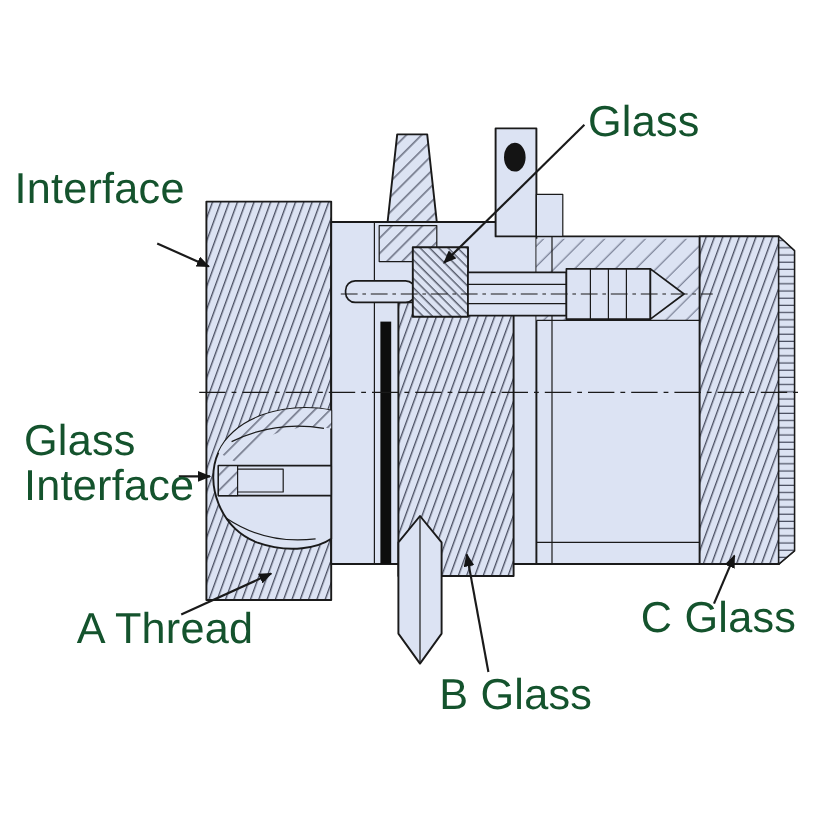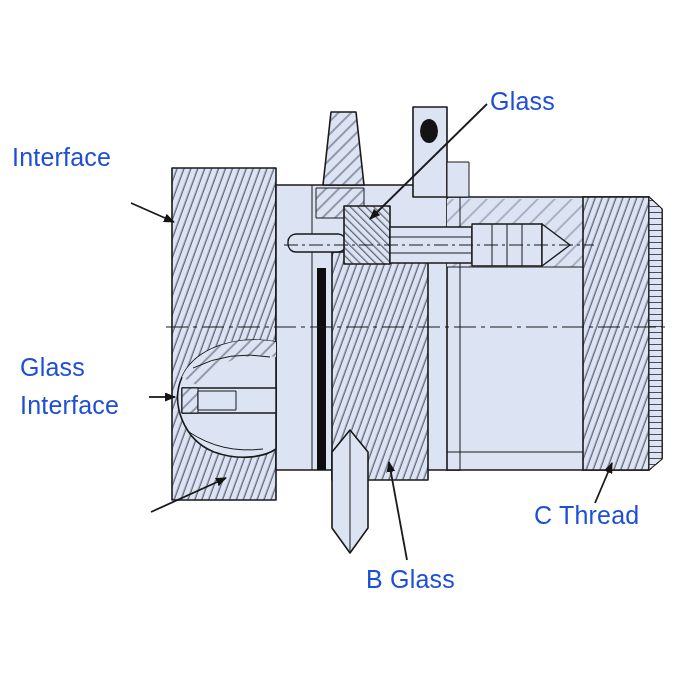--- a/index.html
+++ b/index.html
@@ -7,23 +7,23 @@
     position: relative;
     width: 684px;
     height: 684px;
     background: #ffffff;
     font-family: "Liberation Sans", sans-serif;
     overflow: hidden;
   }
   .stage svg { position: absolute; left: 0; top: 0; }
   .label {
     position: absolute;
-    font-size: 25px;
+    font-size: 36px;
     font-weight: 500;
-    color: #1d4ed8;
+    color: #14532d;
     line-height: 38px;
     white-space: nowrap;
     letter-spacing: 0.2px;
     user-select: none;
   }
 </style>
 </head>
 <body>
 
 <div class="stage">
@@ -139,18 +139,19 @@
 
   <div class="label" style="left:12px; top:138px;">
     <div>Interface</div>
   </div>
 
   <div class="label" style="left:20px; top:348px;">
     <div>Glass</div>
     <div>Interface</div>
   </div>
 
+  <div class="label" style="left:64px; top:505px;">A Thread</div>
 
   <div class="label" style="left:366px; top:560px;">B Glass</div>
 
-  <div class="label" style="left:534px; top:496px;">C Thread</div>
+  <div class="label" style="left:534px; top:496px;">C Glass</div>
 
 </div>
 
 </body></html>

